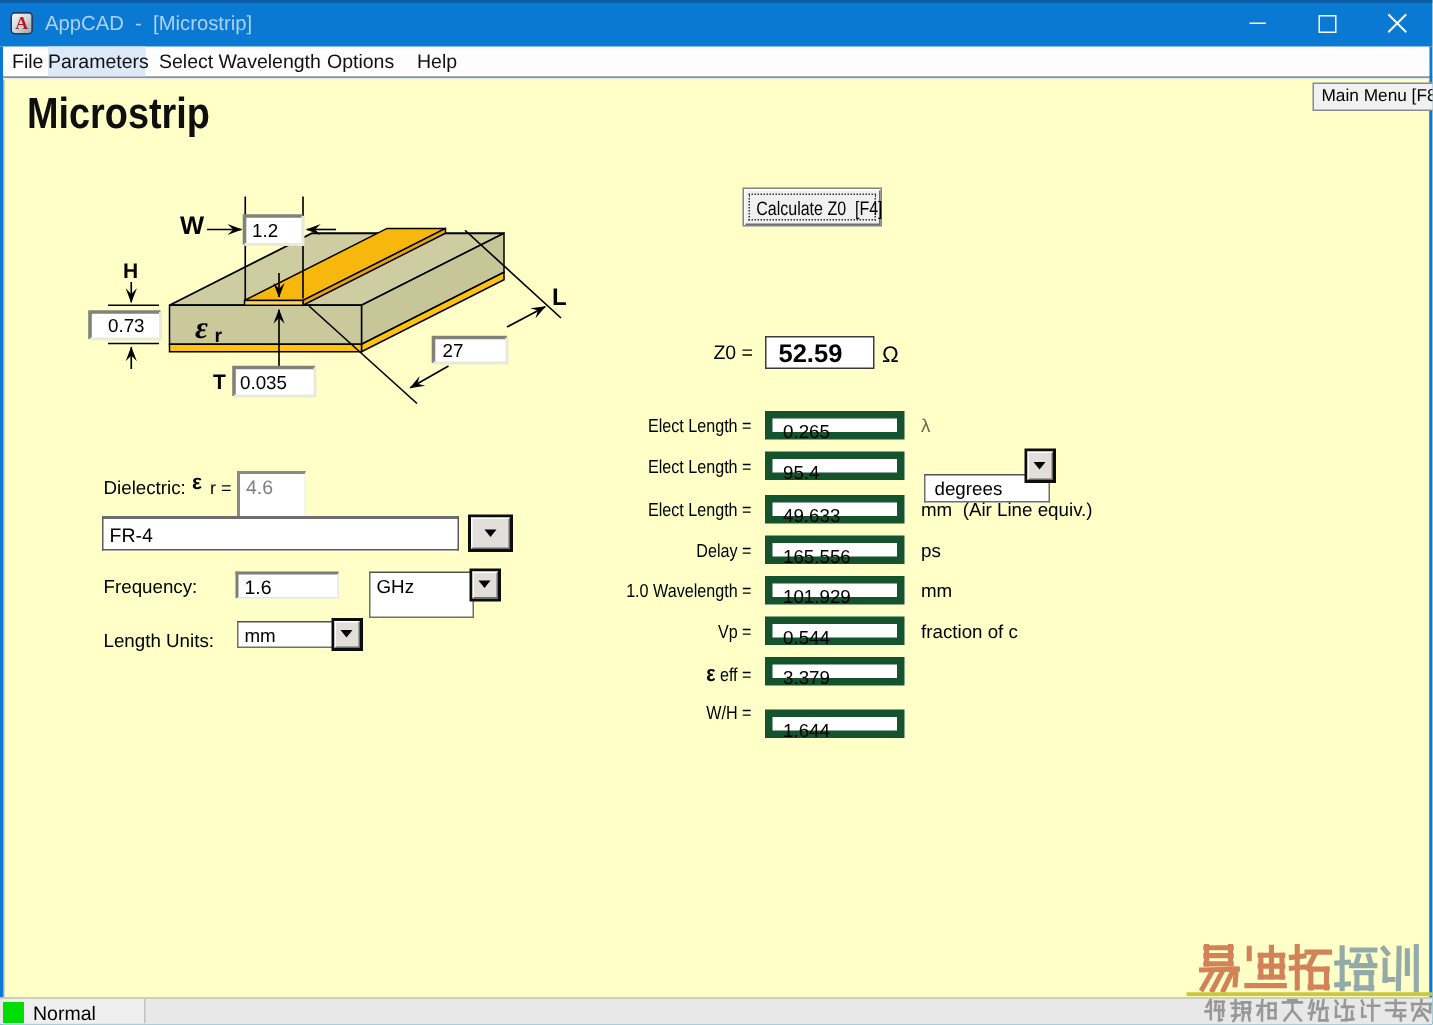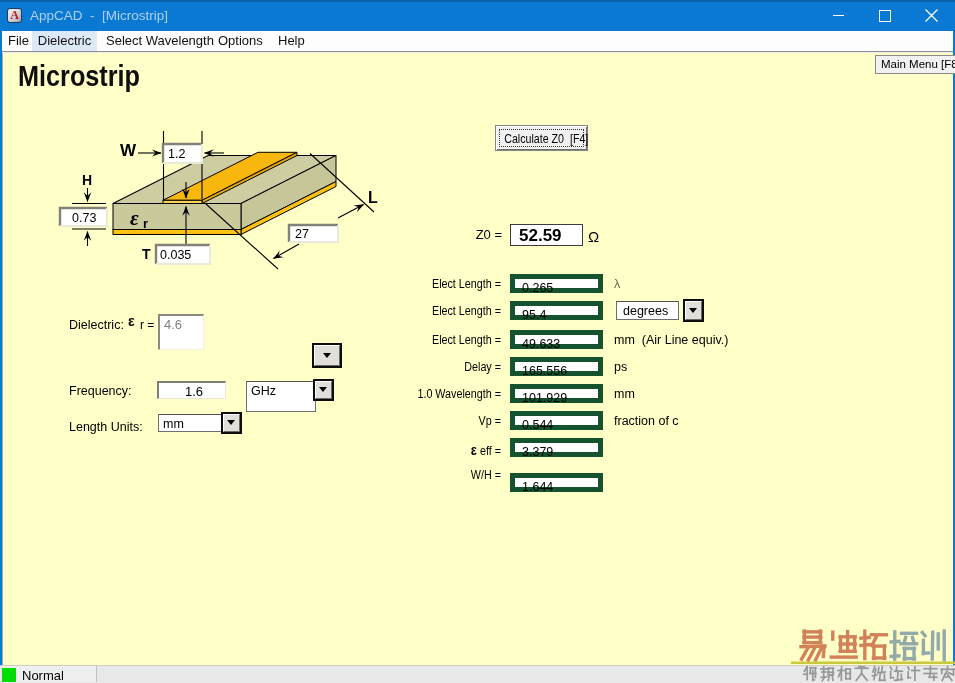--- a/index.html
+++ b/index.html
@@ -16,21 +16,21 @@
   #mensep{left:0;top:51px;width:955px;height:3px;background:#ededed;border-top:1px solid #8f8f8f;box-sizing:border-box;}
   
   #client{left:2px;top:53px;width:951px;height:612px;background:#ffffc8;border-left:1px solid #aaa;box-sizing:border-box;}
   #rborder{left:953px;top:31px;width:2px;height:652px;background:#0a79d4;}
   #lborder{left:0px;top:31px;width:2px;height:652px;background:#0a79d4;}
   #bborder{left:0px;top:681px;width:955px;height:2px;background:#0a79d4;}
   
   #h1{left:18px;top:60px;font-size:29px;font-weight:bold;color:#0f0f0f;transform:scaleX(0.87);transform-origin:0 0;}
   #mainmenu{left:875px;top:55px;width:82px;height:19px;background:#f1f1f1;border:1px solid #8a8a8a;box-sizing:border-box;font-size:11.5px;line-height:17px;text-align:left;padding-left:5px;color:#000;white-space:nowrap;overflow:hidden;}
   
-  .ebox{background:#fff;border-top:2px solid #7e7e78;border-left:2px solid #7e7e78;border-right:2px solid #e8e8da;border-bottom:2px solid #e8e8da;box-sizing:border-box;font-size:13px;color:#000;text-align:center;}
+  .ebox{background:#fff;border-top:2px solid #7e7e78;border-left:2px solid #7e7e78;border-right:2px solid #e8e8da;border-bottom:2px solid #e8e8da;box-sizing:border-box;font-size:13px;color:#000;}
   
   .rlabel{font-size:12.5px;color:#000;text-align:right;width:150px;transform:scaleX(0.86);transform-origin:100% 50%;}
   .rbox{width:93px;height:19px;background:#fff;border:5px solid #14532d;box-sizing:border-box;font-size:12.5px;padding:2px 0 0 7px;color:#000;}
   .runit{font-size:12.5px;color:#000;}
   
   .cfield{background:#fff;border:1px solid #6f6f6f;border-top-color:#515151;box-sizing:border-box;font-size:12.5px;color:#000;}
   .cbtn{background:#0d0d0d;box-sizing:border-box;}
   .cbtn .face{position:absolute;left:2px;top:2px;right:2px;bottom:2px;background:#e2dfda;border-top:1px solid #fff;border-left:1px solid #fff;border-right:1px solid #6a6a6a;border-bottom:1px solid #6a6a6a;}
   .arrow{position:absolute;width:0;height:0;border-left:4px solid transparent;border-right:4px solid transparent;border-top:5px solid #000;}
   
@@ -54,21 +54,21 @@
   <div class="abs" id="titletext">AppCAD&nbsp; - &nbsp;[Microstrip]</div>
   <div class="abs" style="left:833px;top:15px;width:11px;height:1px;background:#fff;"></div>
   <div class="abs" style="left:879px;top:10px;width:10px;height:10px;border:1.2px solid #fff;"></div>
   <svg class="abs" style="left:925px;top:9px;" width="13" height="13">
       <path d="M0.5,0.5 L12.5,12.5 M12.5,0.5 L0.5,12.5" stroke="#fff" stroke-width="1.3"></path>
     </svg>
   <div class="abs" style="left:0;top:0;width:955px;height:2px;background:#0c5fa6;"></div>
 
   <div class="abs" id="menubar"></div>
   <div class="abs mitem" style="left:8px;">File</div>
-  <div class="abs mitem" style="left:32px;width:65px;text-align:center;background:#dde9f7;">Dielectric</div>
+  <div class="abs mitem" style="left:32px;width:65px;text-align:center;background:#dde9f7;">Parameters</div>
   <div class="abs mitem" style="left:106px;">Select Wavelength</div>
   <div class="abs mitem" style="left:218px;">Options</div>
   <div class="abs mitem" style="left:278px;">Help</div>
   <div class="abs" id="mensep"></div>
 
   <div class="abs" id="client"></div>
   <div class="abs" id="lborder"></div>
   <div class="abs" id="rborder"></div>
   <div class="abs" id="bborder"></div>
 
@@ -152,21 +152,21 @@
   <div class="abs" style="left:450px;top:227px;width:52px;text-align:right;font-size:13px;">Z0 =</div>
   <div class="abs" style="left:510px;top:224px;width:73px;height:22px;background:#fff;border:1px solid #3c3c3c;box-sizing:border-box;font-size:17px;font-weight:bold;padding:1px 0 0 8px;">52.59</div>
   <div class="abs" style="left:588px;top:228px;font-size:15px;">Ω</div>
 
   <div id="rows">
       <div class="abs rlabel" style="left:351px;top:277px;">Elect Length =</div>
       <div class="abs rbox" style="left:510px;top:274px;">0.265</div>
       <div class="abs runit" style="left:614px;top:277px;color:#6a6a50;">λ</div>
       <div class="abs rlabel" style="left:351px;top:304px;">Elect Length =</div>
       <div class="abs rbox" style="left:510px;top:301px;">95.4</div>
-      <div class="abs cfield" style="left:616px;top:301px;width:63px;height:19px;padding:2px 0 0 6px;">degrees</div>
+      <div class="abs cfield" style="left:616px;top:316px;width:84px;height:19px;padding:2px 0 0 6px;">degrees</div>
       <div class="abs cbtn" style="left:683px;top:299px;width:21px;height:23px;">
         <div class="face"></div>
         <div class="arrow" style="left:6px;top:9px;"></div>
       </div>
       <div class="abs rlabel" style="left:351px;top:333px;">Elect Length =</div>
       <div class="abs rbox" style="left:510px;top:330px;">49.633</div>
       <div class="abs runit" style="left:614px;top:333px;">mm&nbsp; (Air Line equiv.)</div>
       <div class="abs rlabel" style="left:351px;top:360px;">Delay =</div>
       <div class="abs rbox" style="left:510px;top:357px;">165.556</div>
       <div class="abs runit" style="left:614px;top:360px;">ps</div>
@@ -180,20 +180,21 @@
       <div class="abs rbox" style="left:510px;top:438px;">3.379</div>
       <div class="abs rlabel" style="left:351px;top:468px;">W/H =</div>
       <div class="abs rbox" style="left:510px;top:450px;margin-top:23px;">1.644</div>
     </div>
 
   <div class="abs" style="left:69px;top:318px;font-size:12.5px;">Dielectric:</div>
   <div class="abs" style="left:128px;top:313px;font-size:14px;font-weight:bold;">ε</div>
   <div class="abs" style="left:140px;top:318px;font-size:12px;">r =</div>
   <div class="abs" style="left:158px;top:314px;width:46px;height:36px;background:#fff;border-top:2px solid #8a8a82;border-left:2px solid #8a8a82;border-right:1px solid #f2f2e2;border-bottom:1px solid #f2f2e2;box-sizing:border-box;font-size:13px;color:#808080;padding:1px 0 0 4px;">4.6</div>
 
+  <div class="abs" style="left:68px;top:344px;width:238px;height:23px;background:#fff;border:1px solid #5a5a5a;border-top:2px solid #6e6e6e;box-sizing:border-box;font-size:13px;padding:3px 0 0 4px;">FR-4</div>
   <div class="abs cbtn" style="left:312px;top:343px;width:30px;height:25px;">
       <div class="face"></div>
       <div class="arrow" style="left:11px;top:10px;"></div>
     </div>
 
   <div class="abs" style="left:69px;top:384px;font-size:12.5px;">Frequency:</div>
   <div class="abs ebox" style="left:157px;top:381px;width:69px;height:18px;padding:1px 0 0 4px;border-right-width:1px;border-bottom-width:1px;">1.6</div>
   <div class="abs cfield" style="left:246px;top:381px;width:70px;height:31px;padding:2px 0 0 4px;">GHz</div>
   <div class="abs cbtn" style="left:313px;top:379px;width:21px;height:22px;">
       <div class="face"></div>

